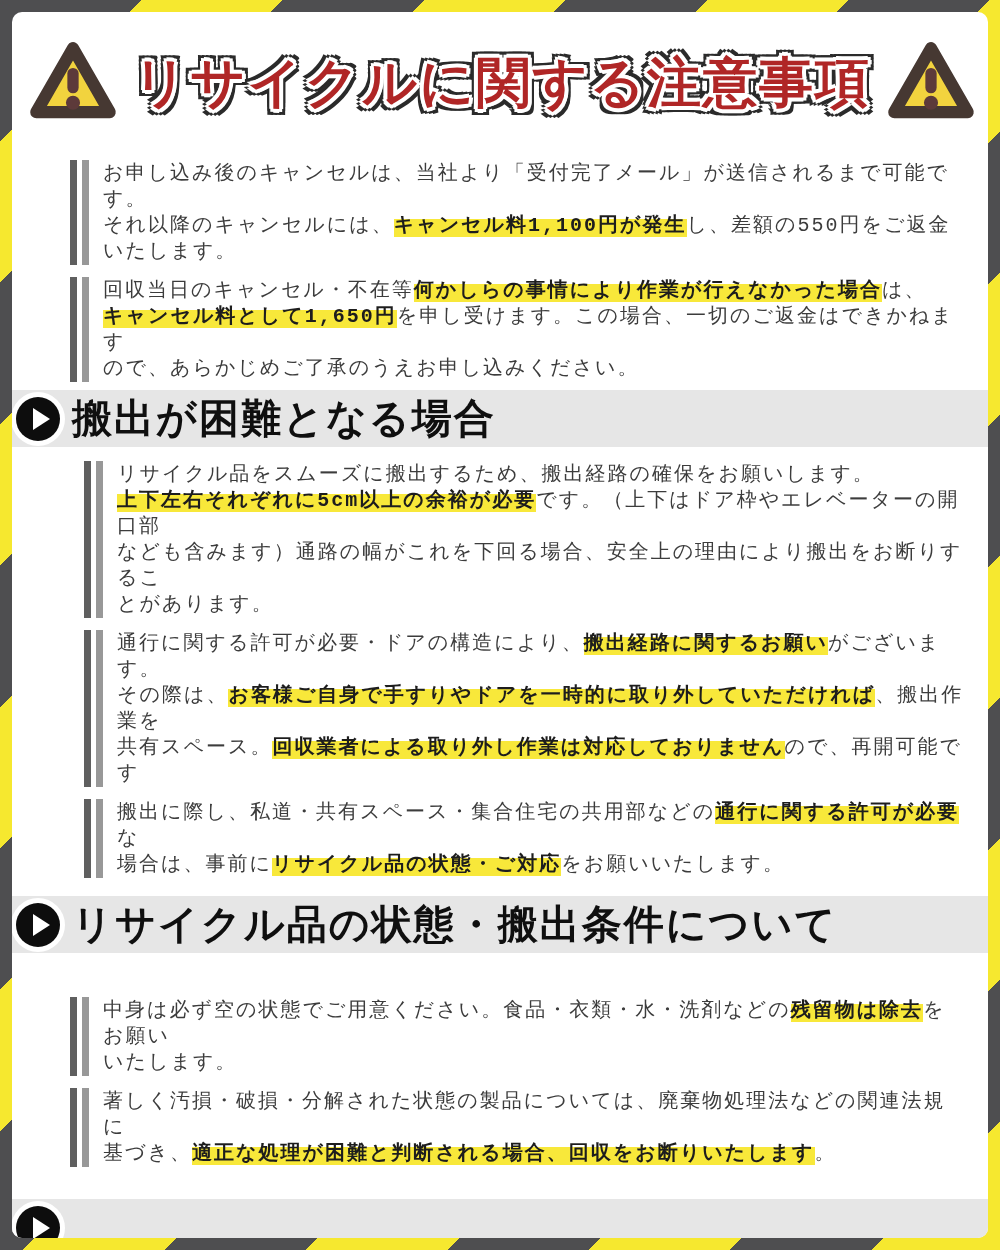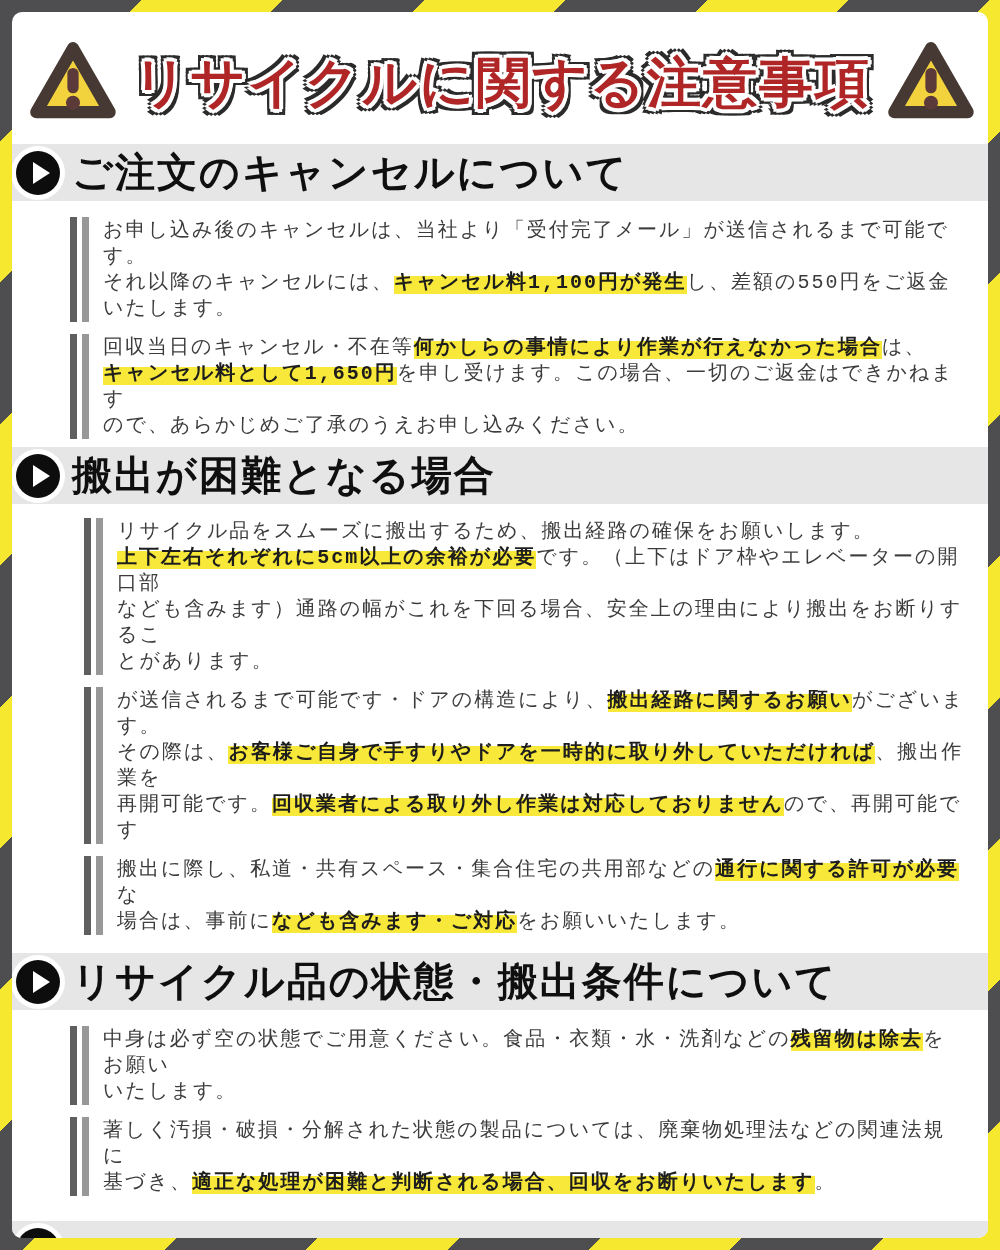--- a/index.html
+++ b/index.html
@@ -40,21 +40,21 @@
   .play::after{
     content:"";position:absolute;left:17px;top:11px;
     border-left:17px solid #ffffff;border-top:11px solid transparent;border-bottom:11px solid transparent;
   }
   .band-title{
     font-size:40px;font-weight:700;letter-spacing:2px;color:#0f0f0f;white-space:nowrap;
   }
   .sec-body{margin:0 20px 0 58px;font-family:Liberation Mono, monospace;}
   .sec1 .sec-body{padding:16px 0 8px 0;}
   .sec2 .sec-body{padding:14px 0 18px 14px;}
-  .sec3 .sec-body{padding:16px 0 25px 0;}
+  .sec3 .sec-body{padding:16px 0 32px 0;margin-top:28px;}
   .sec4 .sec-body{padding:12px 0 10px 0;}
   
   .quote{display:flex;align-items:stretch;margin-bottom:12px;}
   .quote:last-child{margin-bottom:0;}
   .bars{flex:none;display:flex;gap:5px;margin-right:14px;}
   .bar-a{width:7px;background:#5f5f5f;}
   .bar-b{width:7px;background:#989898;}
   .ptext{
     font-size:20px;line-height:26px;letter-spacing:2px;color:#3c3c3c;
     padding-top:1px;
@@ -79,24 +79,20 @@
       <div class="title">リサイクルに関する注意事項</div>
       <svg class="tri" width="94" height="96" viewBox="0 0 100 100">
         <path d="M50 13 L89 81 L11 81 Z" fill="#f2d33e" stroke="#463832" stroke-width="13" stroke-linejoin="round"></path>
         <rect x="44" y="34" width="12" height="27" rx="6" fill="#5d3a3a"></rect>
         <circle cx="50" cy="71" r="7.5" fill="#5d3a3a"></circle>
       </svg>
     </div>
 
     <div id="sections">
         <section class="sec sec1">
-          <div class="band">
-            <span class="play"></span>
-            <div class="band-title">ご注文のキャンセルについて</div>
-          </div>
           <div class="sec-body">
             <div class="quote">
               <div class="bars">
                 <div class="bar-a"></div>
                 <div class="bar-b"></div>
               </div>
               <div class="ptext"><span>お申し込み後のキャンセルは、当社より「受付完了メール」が送信されるまで可能です。</span><br><span>それ以降のキャンセルには、</span><span class="hl">キャンセル料1,100円が発生</span><span>し、差額の550円をご返金</span><br><span>いたします。</span></div>
             </div>
             <div class="quote">
               <div class="bars">
@@ -118,28 +114,28 @@
                 <div class="bar-a"></div>
                 <div class="bar-b"></div>
               </div>
               <div class="ptext"><span>リサイクル品をスムーズに搬出するため、搬出経路の確保をお願いします。</span><br><span class="hl">上下左右それぞれに5cm以上の余裕が必要</span><span>です。（上下はドア枠やエレベーターの開口部</span><br><span>なども含みます）通路の幅がこれを下回る場合、安全上の理由により搬出をお断りするこ</span><br><span>とがあります。</span></div>
             </div>
             <div class="quote">
               <div class="bars">
                 <div class="bar-a"></div>
                 <div class="bar-b"></div>
               </div>
-              <div class="ptext"><span>が送信されるまで可能です・ドアの構造により、</span><span class="hl">搬出経路に関するお願い</span><span>がございます。</span><br><span>その際は、</span><span class="hl">お客様ご自身で手すりやドアを一時的に取り外していただければ</span><span>、搬出作業を</span><br><span>再開可能です。</span><span class="hl">回収業者による取り外し作業は対応しておりません</span><span>ので、再開可能です</span><br></div>
+              <div class="ptext"><span>通行に関する許可が必要・ドアの構造により、</span><span class="hl">搬出経路に関するお願い</span><span>がございます。</span><br><span>その際は、</span><span class="hl">お客様ご自身で手すりやドアを一時的に取り外していただければ</span><span>、搬出作業を</span><br><span>共有スペース。</span><span class="hl">回収業者による取り外し作業は対応しておりません</span><span>ので、再開可能です</span><br></div>
             </div>
             <div class="quote">
               <div class="bars">
                 <div class="bar-a"></div>
                 <div class="bar-b"></div>
               </div>
-              <div class="ptext"><span>搬出に際し、私道・共有スペース・集合住宅の共用部などの</span><span class="hl">通行に関する許可が必要</span><span>な</span><br><span>場合は、事前に</span><span class="hl">なども含みます・ご対応</span><span>をお願いいたします。</span></div>
+              <div class="ptext"><span>搬出に際し、私道・共有スペース・集合住宅の共用部などの</span><span class="hl">通行に関する許可が必要</span><span>な</span><br><span>場合は、事前に</span><span class="hl">リサイクル品の状態・ご対応</span><span>をお願いいたします。</span></div>
             </div>
           </div>
         </section>
         <section class="sec sec3">
           <div class="band">
             <span class="play"></span>
             <div class="band-title">リサイクル品の状態・搬出条件について</div>
           </div>
           <div class="sec-body">
             <div class="quote">

